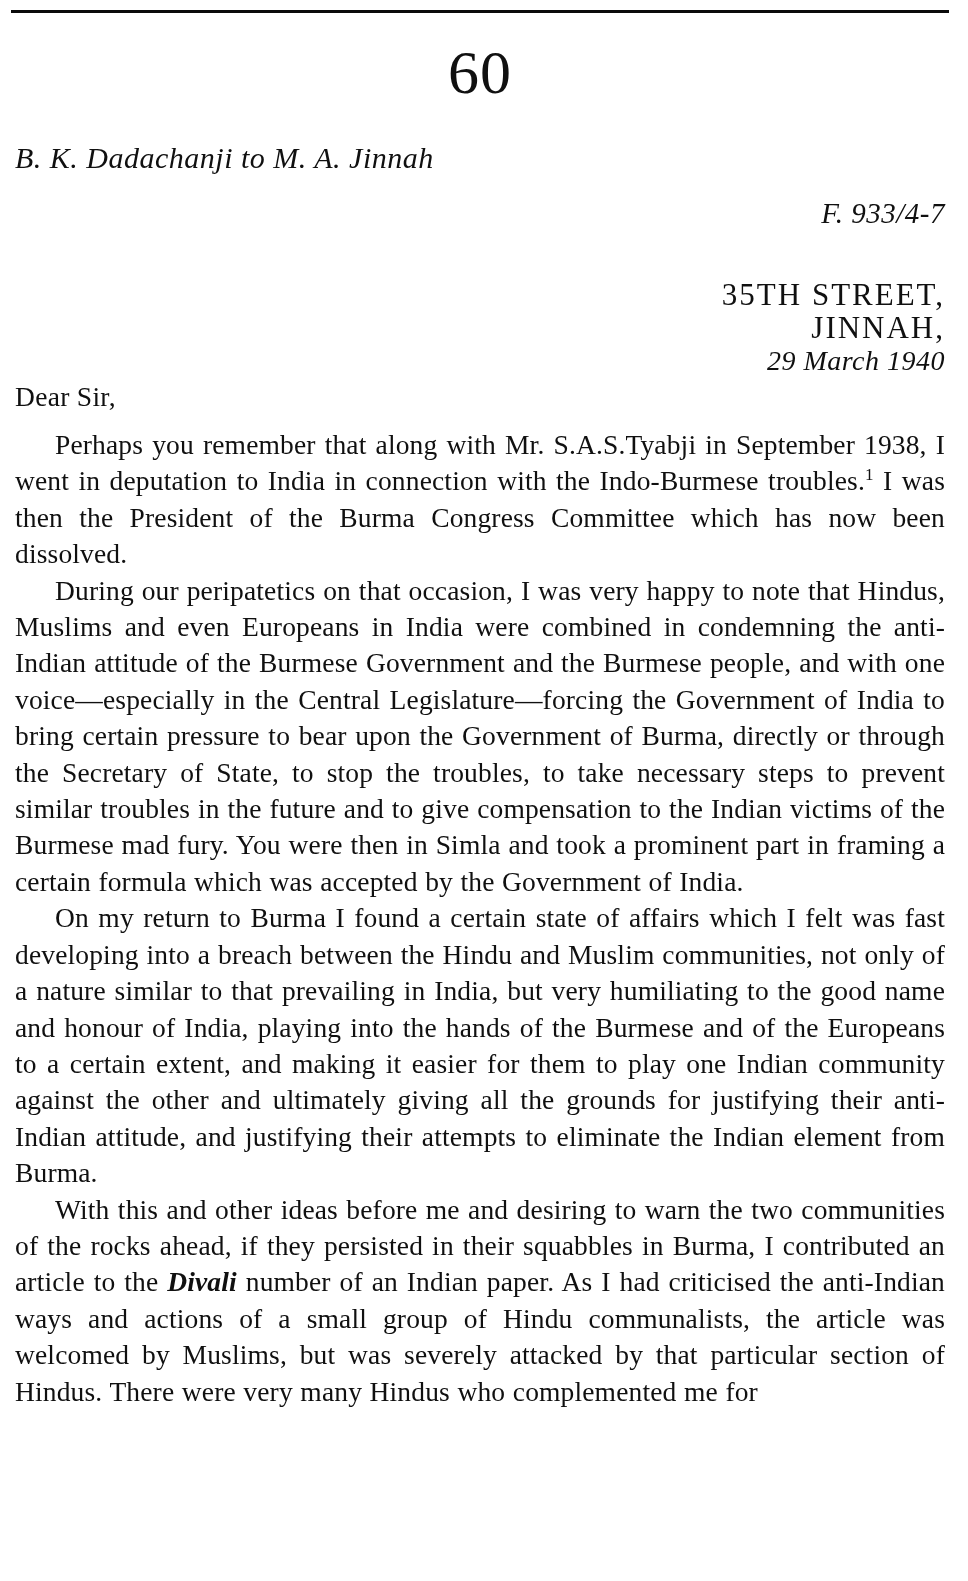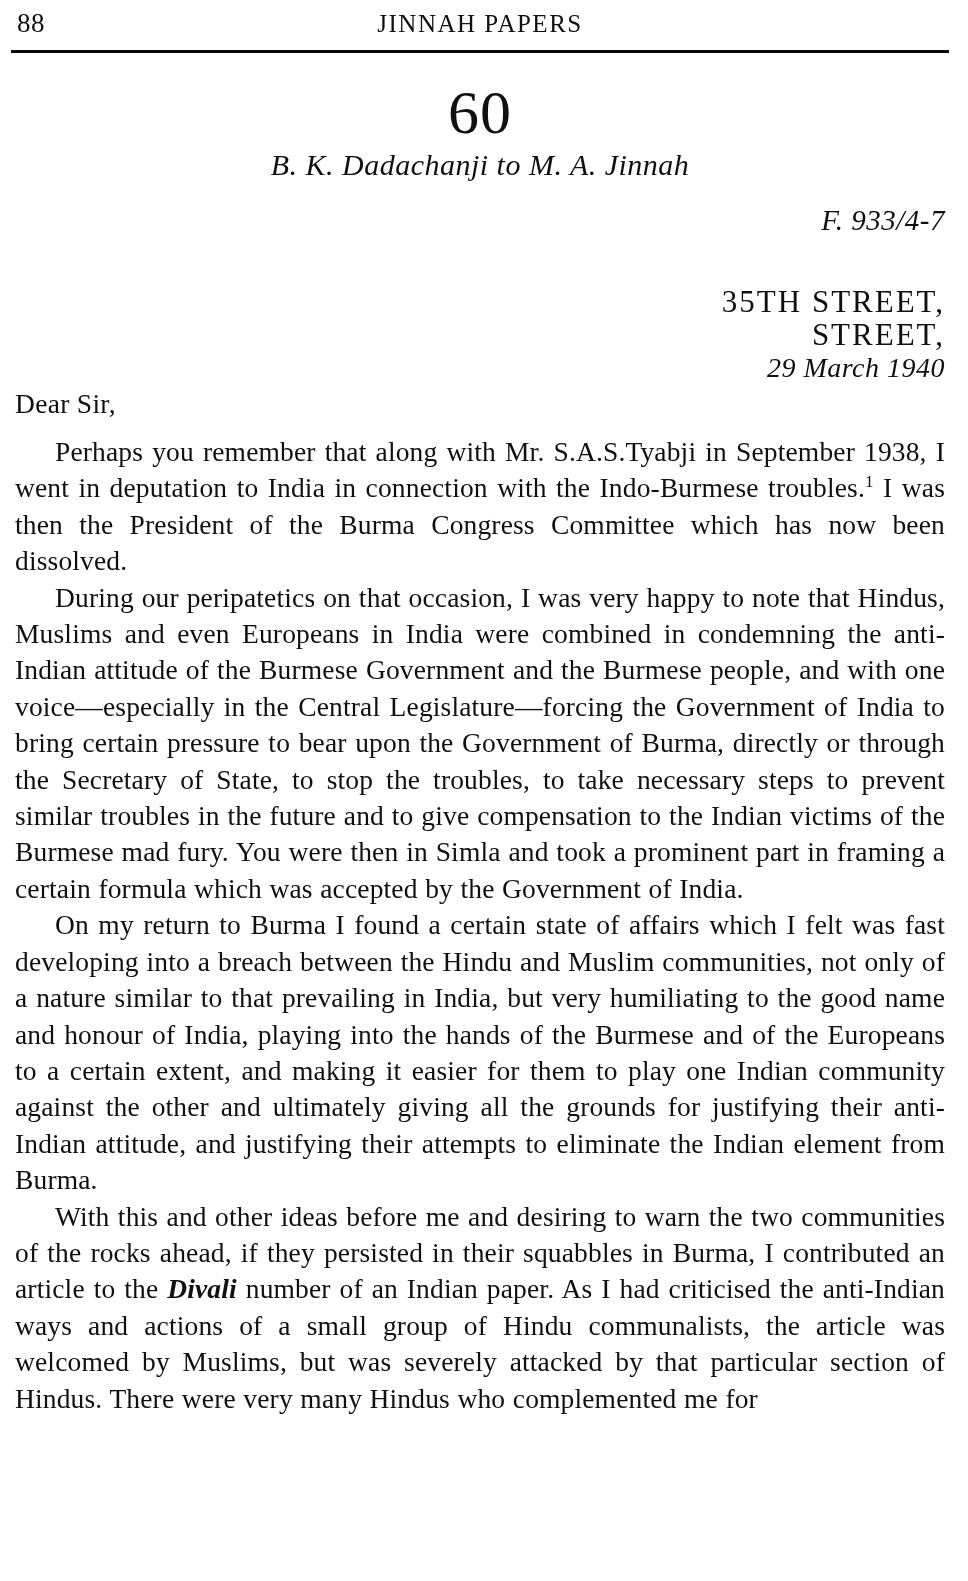--- a/index.html
+++ b/index.html
@@ -49,23 +49,24 @@
     margin: 2px -4px 0 -4px;
   }
   
   .doc-number {
     text-align: center;
     font-size: 62px;
     margin-top: 24px;
     letter-spacing: 1px;
   }
   .doc-heading {
-    text-align: center;
+    text-align: left;
     font-style: italic;
     font-size: 30px;
+    margin-top: 33px;
     letter-spacing: 0.5px;
   }
   .doc-fileref {
     text-align: right;
     font-style: italic;
     font-size: 29px;
     margin-top: 22px;
     letter-spacing: 0.5px;
   }
   
@@ -104,36 +105,32 @@
     line-height: 0;
     vertical-align: super;
   }
   .body-para em { font-style: italic; font-weight: bold; }
 </style>
 </head>
 <body>
 
 <div class="page">
 
-  <div class="running-header">
-    <span class="page-number">88</span>
-    <span class="running-title">JINNAH PAPERS</span>
-  </div>
 
   <hr class="header-rule">
 
   <div class="doc-number">60</div>
 
   <div class="doc-heading">B. K. Dadachanji to M. A. Jinnah</div>
 
   <div class="doc-fileref">F. 933/4-7</div>
 
   <div class="address-block">
     <div class="address-line">35TH STREET,</div>
-    <div class="address-line">STREET,</div>
+    <div class="address-line">JINNAH,</div>
     <div class="date-line">29 March 1940</div>
   </div>
 
   <div class="salutation">Dear Sir,</div>
 
   <div class="letter-body">
       <p class="body-para"><span>Perhaps you remember that along with Mr. S.A.S.Tyabji in September 1938, I went in deputation to India in connection with the Indo-Burmese troubles.</span><sup>1</sup><span> I was then the President of the Burma Congress Committee which has now been dissolved.</span></p>
       <p class="body-para"><span>During our peripatetics on that occasion, I was very happy to note that Hindus, Muslims and even Europeans in India were combined in condemning the anti-Indian attitude of the Burmese Government and the Burmese people, and with one voice—especially in the Central Legislature—forcing the Government of India to bring certain pressure to bear upon the Government of Burma, directly or through the Secretary of State, to stop the troubles, to take necessary steps to prevent similar troubles in the future and to give compensation to the Indian victims of the Burmese mad fury. You were then in Simla and took a prominent part in framing a certain formula which was accepted by the Government of India.</span></p>
       <p class="body-para"><span>On my return to Burma I found a certain state of affairs which I felt was fast developing into a breach between the Hindu and Muslim communities, not only of a nature similar to that prevailing in India, but very humiliating to the good name and honour of India, playing into the hands of the Burmese and of the Europeans to a certain extent, and making it easier for them to play one Indian community against the other and ultimately giving all the grounds for justifying their anti-Indian attitude, and justifying their attempts to eliminate the Indian element from Burma.</span></p>
       <p class="body-para"><span>With this and other ideas before me and desiring to warn the two communities of the rocks ahead, if they persisted in their squabbles in Burma, I contributed an article to the </span><em>Divali</em><span> number of an Indian paper. As I had criticised the anti-Indian ways and actions of a small group of Hindu communalists, the article was welcomed by Muslims, but was severely attacked by that particular section of Hindus. There were very many Hindus who complemented me for</span></p>

